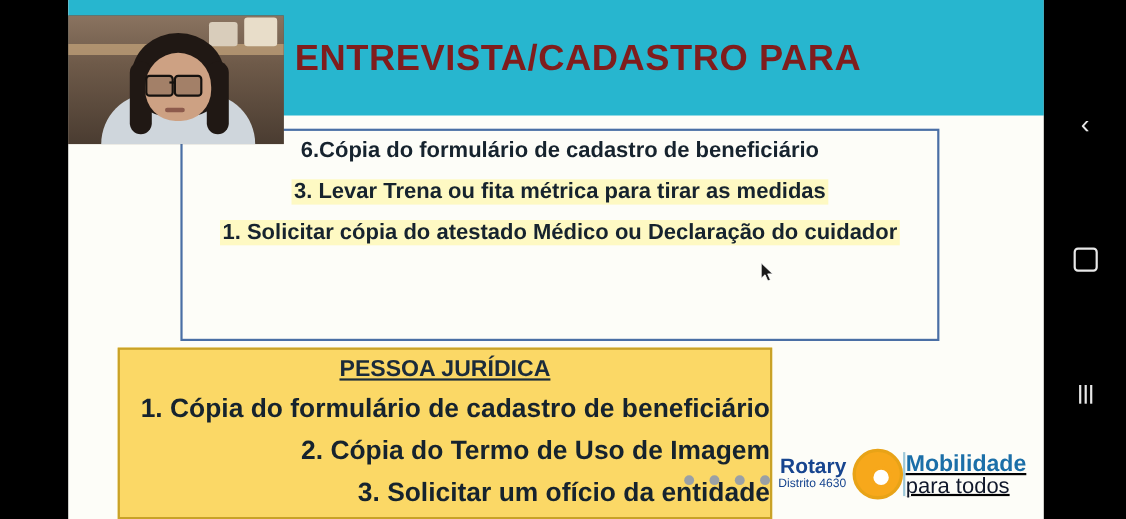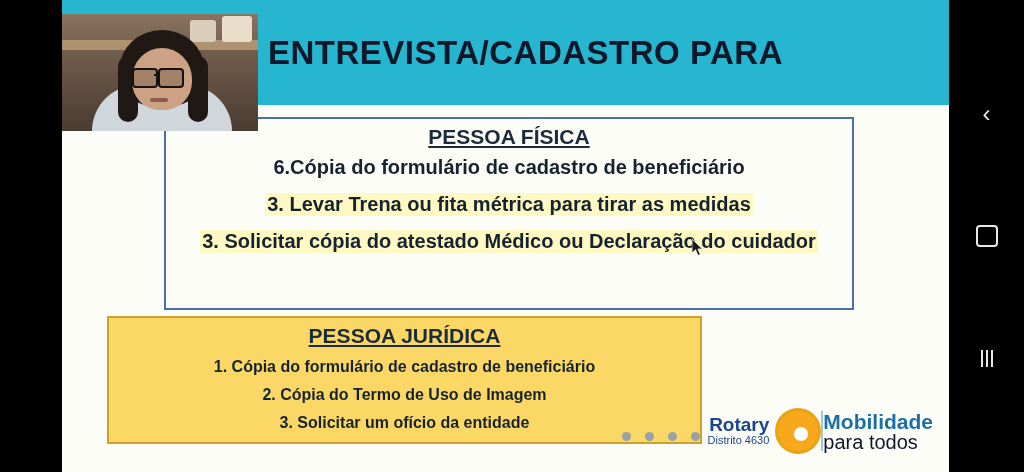--- a/index.html
+++ b/index.html
@@ -39,21 +39,21 @@
   .slide-header {
     position: absolute;
     left: 0; top: 0;
     width: 887px; height: 105px;
     background: #27b6cf;
     display: flex;
     align-items: center;
     justify-content: center;
   }
   .slide-title {
-    color: #0f172a;
+    color: #7f1d1d;
     font-size: 33px;
     font-weight: bold;
     letter-spacing: 0.5px;
     white-space: nowrap;
     text-align: center;
     padding-left: 40px;
   }
 
   
   .pf-box {
@@ -87,36 +87,36 @@
   }
   .pf-line-wrap {
     text-align: center;
     margin-top: 7px;
   }
 
   
   .pj-box {
     position: absolute;
     left: 45px; top: 316px;
-    width: 595px; height: 128px;
+    width: 595px; height: 156px;
     border: 2px solid #c9a227;
     background: #fbd866;
     box-sizing: border-box;
   }
   .pj-title {
     text-align: center;
     font-size: 21px;
     font-weight: bold;
     color: #1b2b3a;
     text-decoration: underline;
     margin-top: 6px;
   }
   .pj-line {
-    text-align: center;
-    font-size: 16px;
+    text-align: right;
+    font-size: 24px;
     color: #16232e;
     font-weight: bold;
     margin-top: 10px;
     white-space: nowrap;
   }
 
   
   .dots {
     position: absolute;
     left: 560px; top: 432px;
@@ -170,20 +170,21 @@
     border-radius: 50%;
     background: #fff;
     border: 3px solid #f7a81b;
   }
   .divider-v {
     width: 2px; height: 40px;
     background: #9ec8d8;
   }
   .mob {
     line-height: 1.0;
+    text-decoration: underline;
   }
   .mob-1 {
     font-size: 21px;
     font-weight: bold;
     color: #1b6fa8;
   }
   .mob-2 {
     font-size: 20px;
     color: #0f172a;
   }
@@ -342,27 +343,26 @@
 
   <div class="left-bar"></div>
 
   <div class="slide">
 
     <div class="slide-header">
       <div class="slide-title">ENTREVISTA/CADASTRO PARA</div>
     </div>
 
     <div class="pf-box">
-      <div class="pf-title">PESSOA FÍSICA</div>
       <div class="pf-line">6.Cópia do formulário de cadastro de beneficiário</div>
       <div class="pf-line-wrap">
         <span class="pf-line hl">3. Levar Trena ou fita métrica para tirar as medidas</span>
       </div>
       <div class="pf-line-wrap">
-        <span class="pf-line hl">3. Solicitar cópia do atestado Médico ou Declaração do cuidador</span>
+        <span class="pf-line hl">1. Solicitar cópia do atestado Médico ou Declaração do cuidador</span>
       </div>
     </div>
 
     <div class="pj-box">
       <div class="pj-title">PESSOA JURÍDICA</div>
       <div class="pj-line">1.   Cópia do formulário de cadastro de beneficiário</div>
       <div class="pj-line">2. Cópia do Termo de Uso de Imagem</div>
       <div class="pj-line">3. Solicitar um ofício da entidade</div>
     </div>
 

